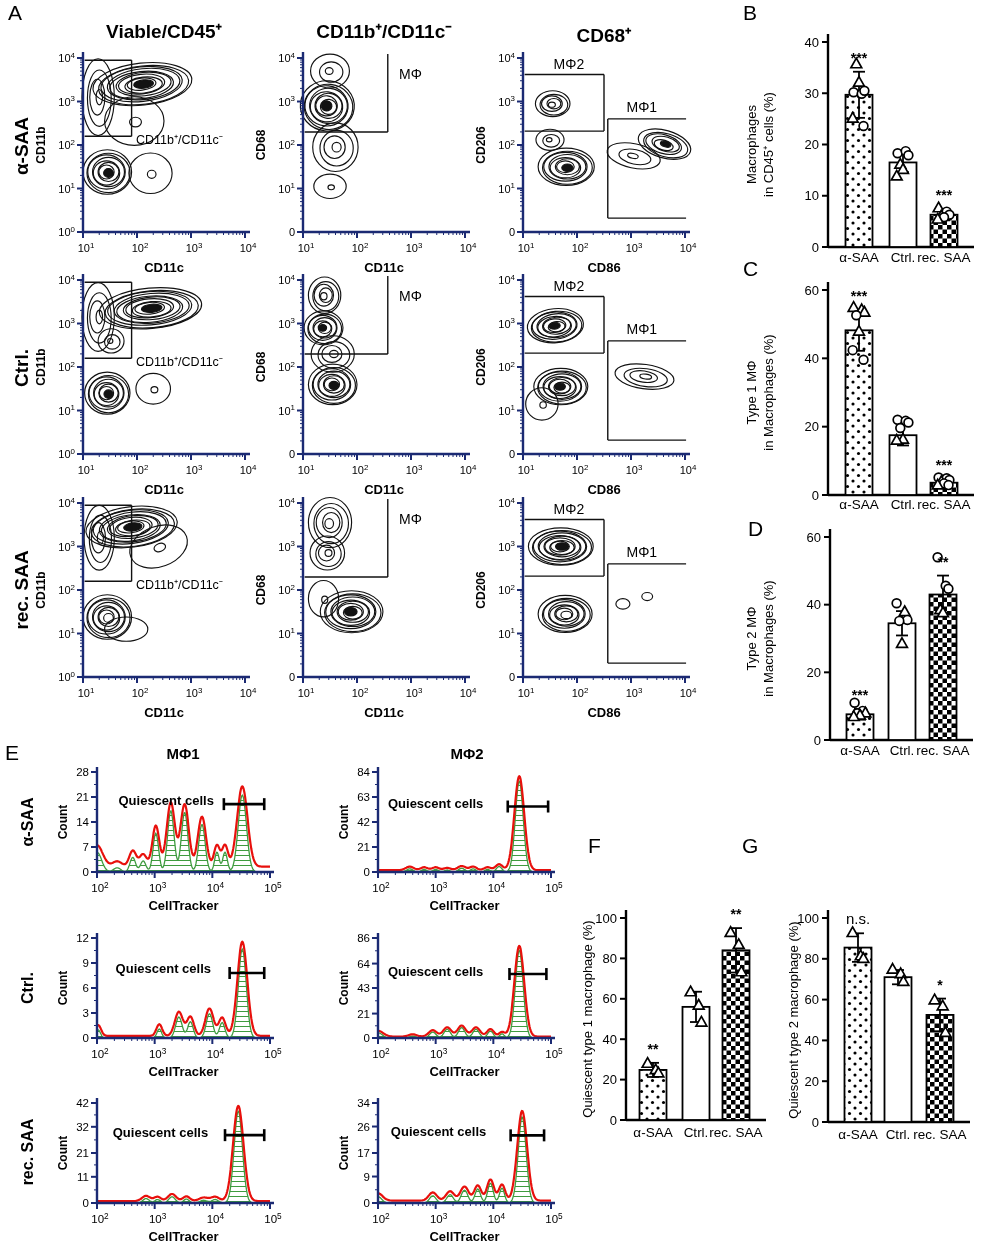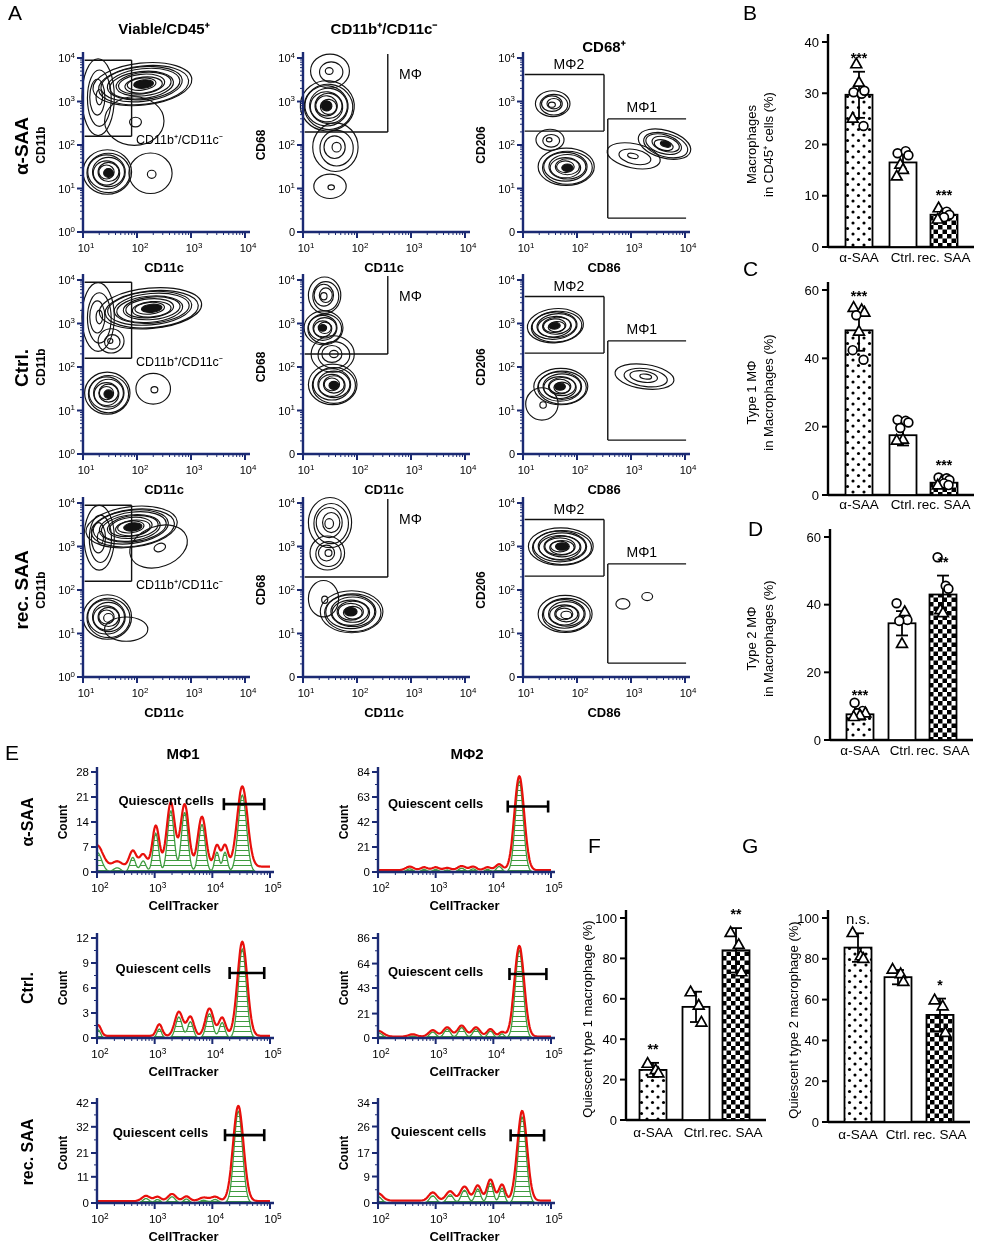--- a/index.html
+++ b/index.html
@@ -1,20 +1,20 @@
 <!DOCTYPE html>
 <html><head>
 <meta charset="utf-8">
 <style>
   html,body{margin:0;padding:0;background:#fff;}
   #figure{position:relative;width:1008px;height:1259px;background:#fff;overflow:hidden;
           font-family:"Liberation Sans",sans-serif;color:#000;}
   .pletter{position:absolute;font-size:21px;line-height:1;}
   .coltitle{position:absolute;transform:translateX(-50%);font-weight:bold;white-space:nowrap;}
-  .coltitle.a{font-size:15px;}
+  .coltitle.a{font-size:19px;}
   .coltitle.e{font-size:15px;}
   .rowlabel{position:absolute;font-weight:bold;white-space:nowrap;
             transform:translate(-50%,-50%) rotate(-90deg);}
   .rowlabel.a{font-size:19px;}
   .rowlabel.e{font-size:16px;}
   svg{position:absolute;overflow:visible;}
 </style>
 </head>
 <body>
 
@@ -23,21 +23,21 @@
   <div class="pletter" style="left:8px;top:2px">A</div>
   <div class="pletter" style="left:743px;top:2px">B</div>
   <div class="pletter" style="left:743px;top:258px">C</div>
   <div class="pletter" style="left:748px;top:518px">D</div>
   <div class="pletter" style="left:5px;top:742px">E</div>
   <div class="pletter" style="left:588px;top:835px">F</div>
   <div class="pletter" style="left:742px;top:835px">G</div>
 
   <div class="coltitle a" style="left:164px;top:18px">Viable/CD45⁺</div>
   <div class="coltitle a" style="left:384px;top:18px">CD11b⁺/CD11c⁻</div>
-  <div class="coltitle a" style="left:604px;top:36px">CD68⁺</div>
+  <div class="coltitle a" style="left:604px;top:22px">CD68⁺</div>
 
   <div class="rowlabel a" style="left:22px;top:146px">α-SAA</div>
   <div class="rowlabel a" style="left:22px;top:368px">Ctrl.</div>
   <div class="rowlabel a" style="left:22px;top:590px">rec. SAA</div>
 
   <div class="coltitle e" style="left:183px;top:745px">MΦ1</div>
   <div class="coltitle e" style="left:467px;top:745px">MΦ2</div>
   <div class="rowlabel e" style="left:28px;top:822px">α-SAA</div>
   <div class="rowlabel e" style="left:28px;top:988px">Ctrl.</div>
   <div class="rowlabel e" style="left:28px;top:1152px">rec. SAA</div>

